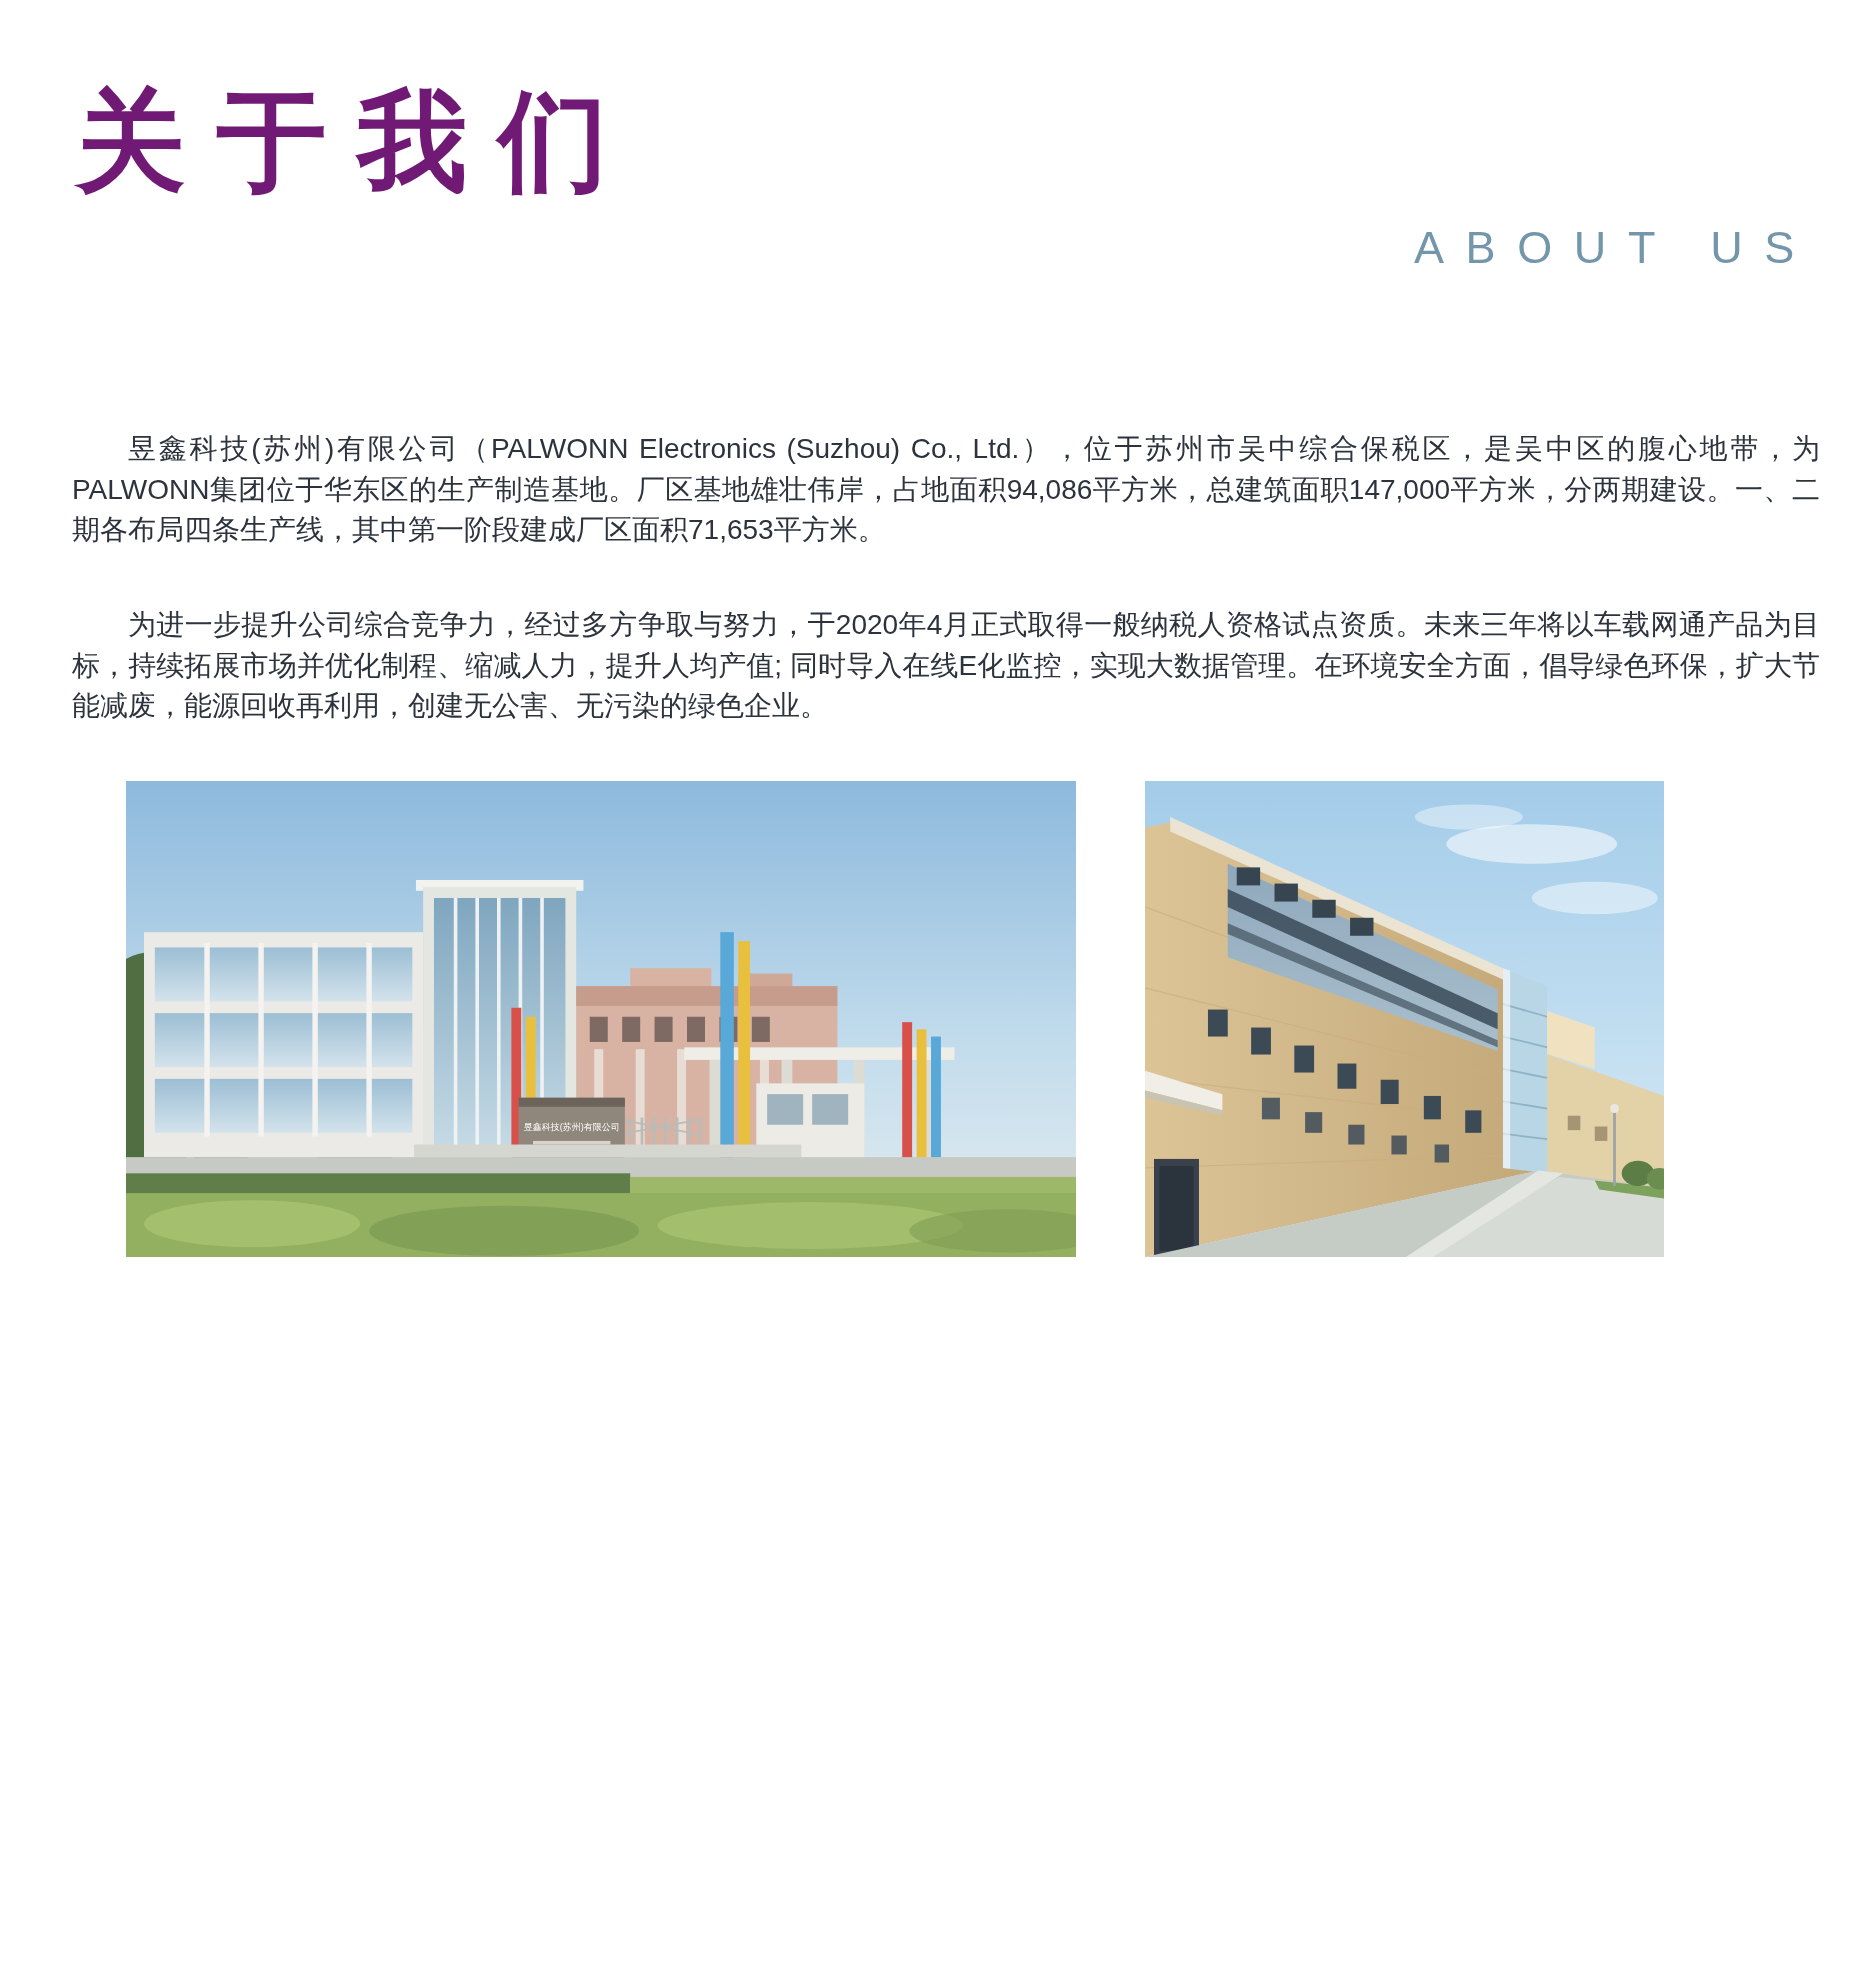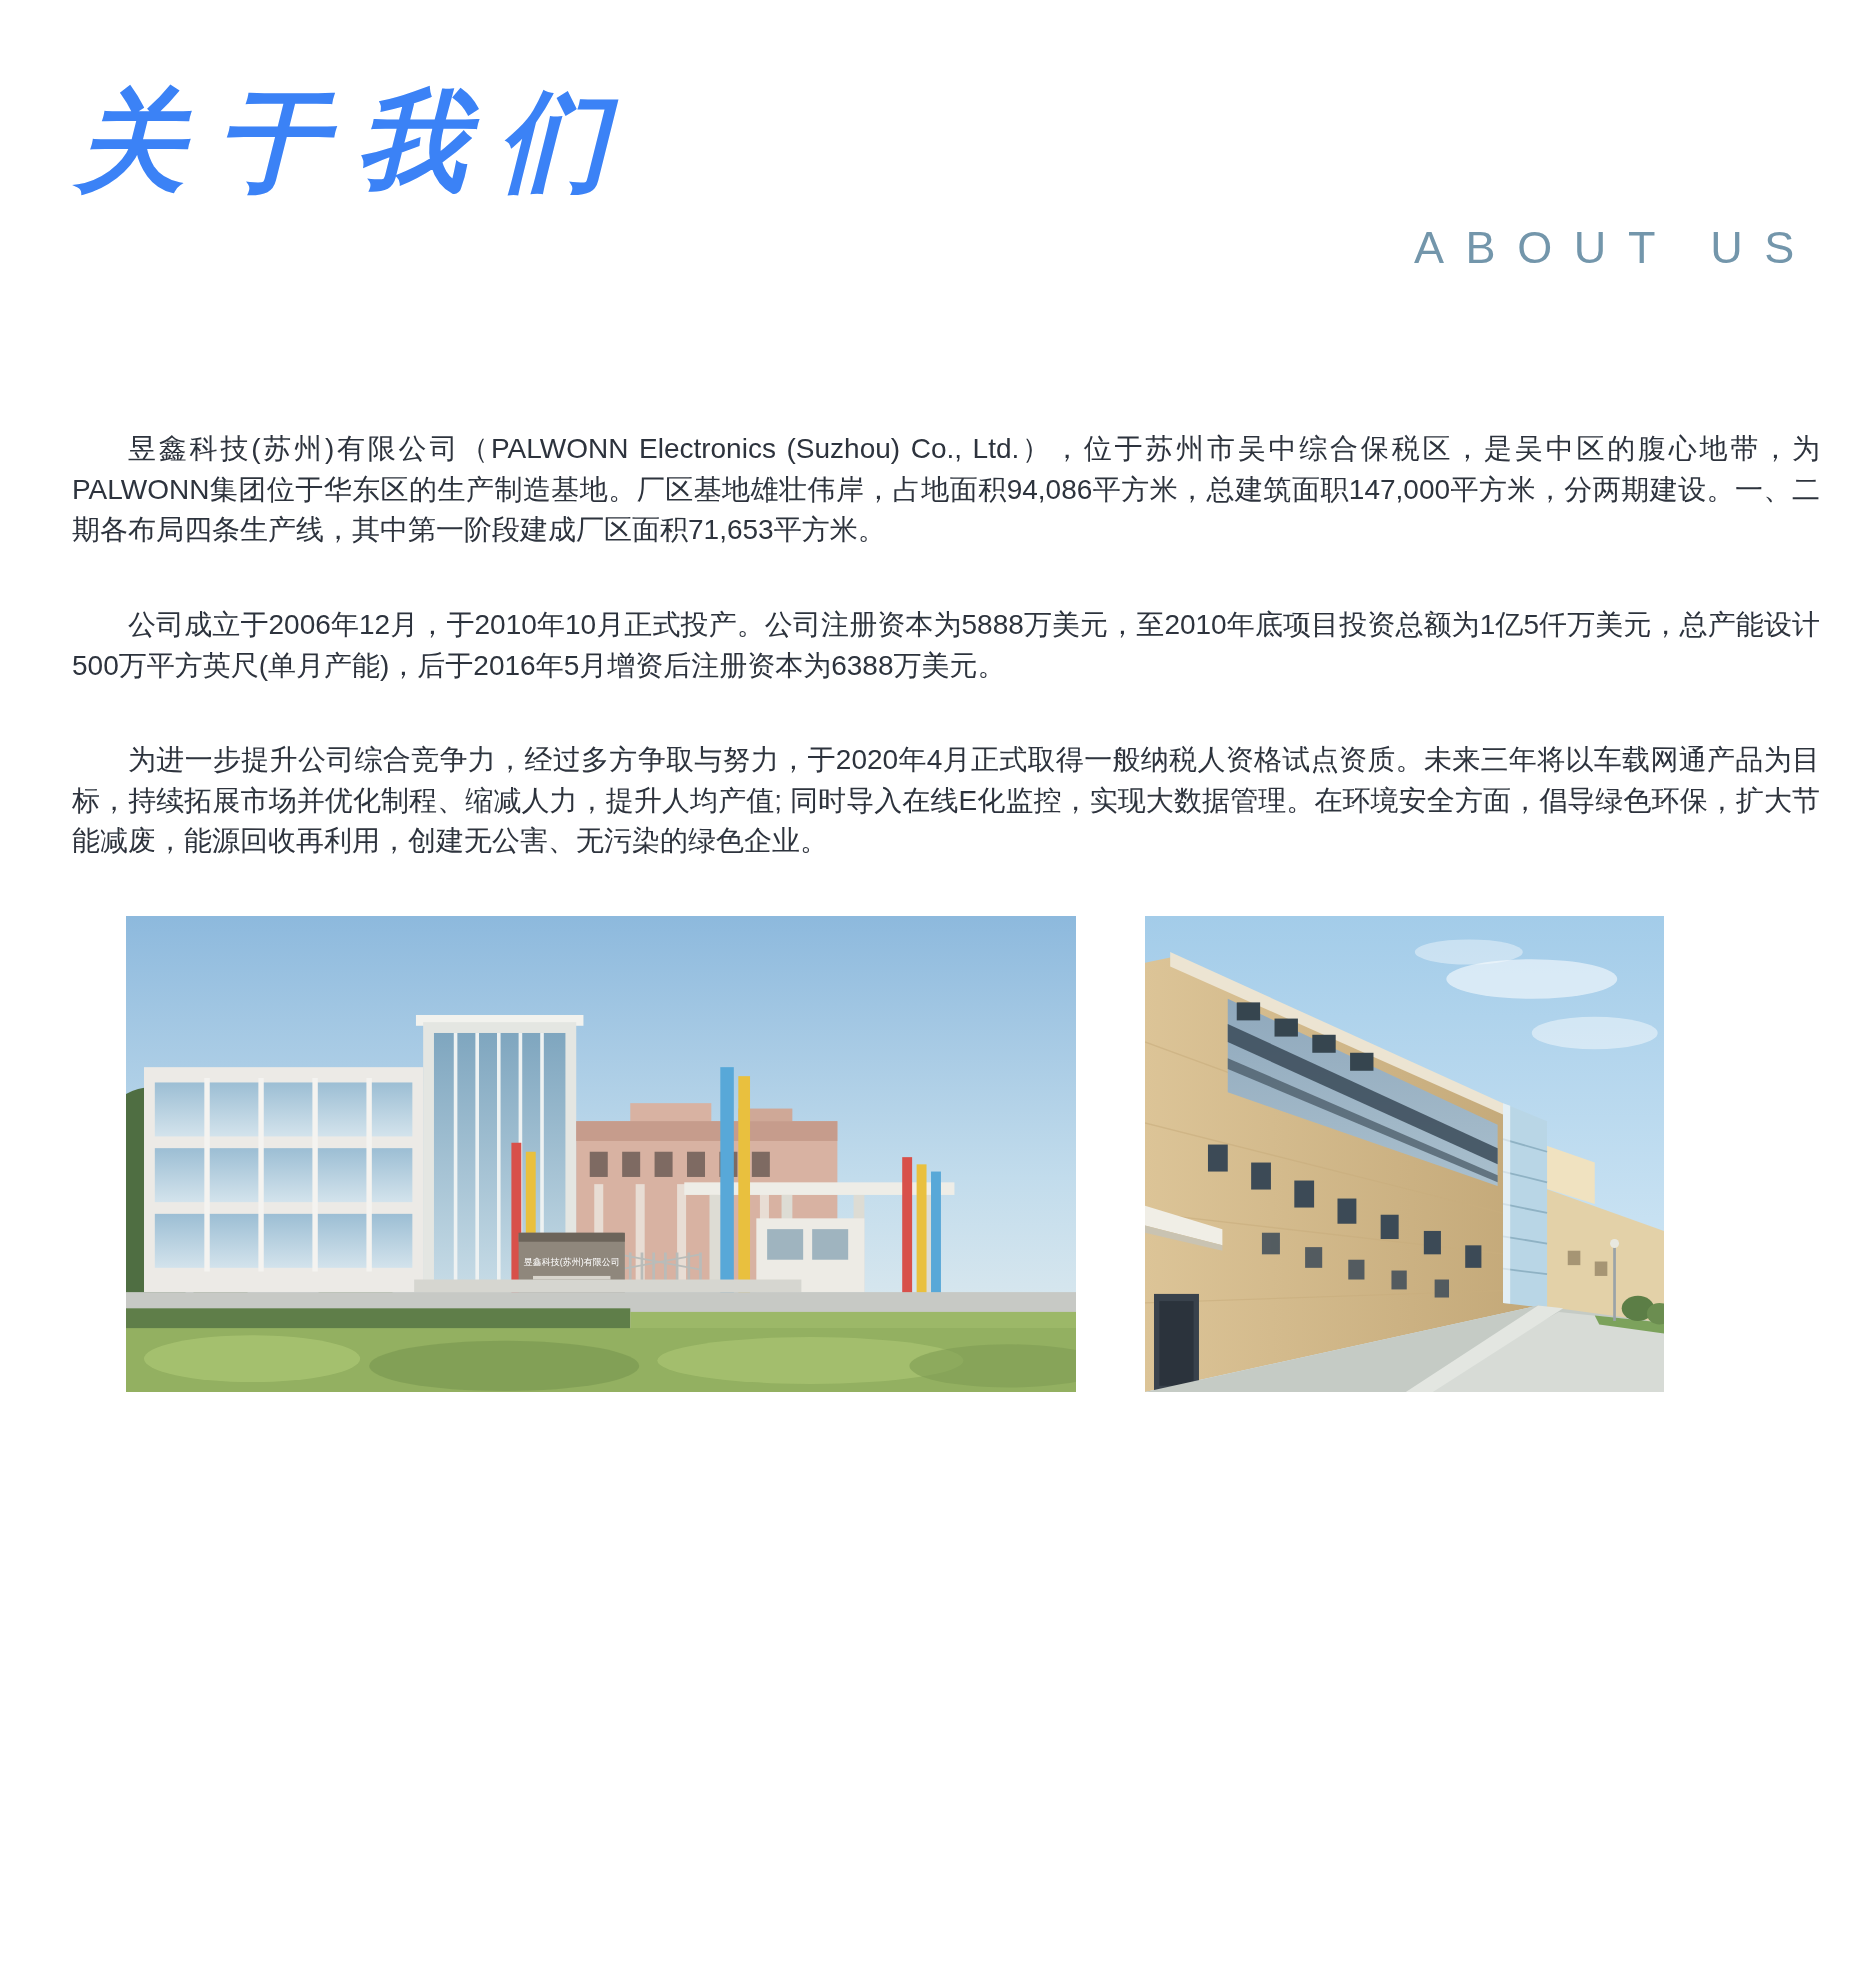--- a/index.html
+++ b/index.html
@@ -2,22 +2,22 @@
 <html lang="zh" style="font-size:14.4px"><head>
 <meta charset="utf-8">
 <style>
   html,body{margin:0;padding:0;}
   body{
     width:1875px;height:1968px;background:#ffffff;
     font-family:"Liberation Sans",sans-serif;overflow:hidden;
   }
   .page{box-sizing:border-box;width:1875px;height:1968px;padding:79px 59px 0 72px;}
   .title{
-    font-size:110px;font-weight:700;color:#3b82f6;
-    letter-spacing:0.28em;line-height:1.12;margin:0 0 0 3.6px;font-style:italic;
+    font-size:110px;font-weight:700;color:#701a75;
+    letter-spacing:0.28em;line-height:1.12;margin:0 0 0 3.6px;
   }
   .subtitle{
     font-size:45px;font-weight:400;color:#7396ab;
     letter-spacing:0.48em;margin:20px 0 0 7.2px;text-align:right;
   }
   .content{
     margin-top:155px;width:1748px;
     font-size:28px;line-height:1.45;color:#2d333d;
     text-align:justify;
   }
@@ -33,21 +33,20 @@
 
 <div class="page">
 
   <header>
     <h1 class="title">关于我们</h1>
     <div class="subtitle">ABOUT US</div>
   </header>
 
   <main class="content">
     <p>昱鑫科技(苏州)有限公司（PALWONN Electronics (Suzhou) Co., Ltd.），位于苏州市吴中综合保税区，是吴中区的腹心地带，为PALWONN集团位于华东区的生产制造基地。厂区基地雄壮伟岸，占地面积94,086平方米，总建筑面职147,000平方米，分两期建设。一、二期各布局四条生产线，其中第一阶段建成厂区面积71,653平方米。</p>
-    <p>公司成立于2006年12月，于2010年10月正式投产。公司注册资本为5888万美元，至2010年底项目投资总额为1亿5仟万美元，总产能设计500万平方英尺(单月产能)，后于2016年5月增资后注册资本为6388万美元。</p>
     <p>为进一步提升公司综合竞争力，经过多方争取与努力，于2020年4月正式取得一般纳税人资格试点资质。未来三年将以车载网通产品为目标，持续拓展市场并优化制程、缩减人力，提升人均产值; 同时导入在线E化监控，实现大数据管理。在环境安全方面，倡导绿色环保，扩大节能减废，能源回收再利用，创建无公害、无污染的绿色企业。</p>
   </main>
 
   <div class="photos">
 
     <figure class="photo photo-left">
       <svg viewBox="0 0 1055 529" preserveAspectRatio="none">
         <defs>
           <linearGradient id="sky1" x1="0" y1="0" x2="0" y2="1">
             <stop offset="0" stop-color="#8db9dd"></stop>

